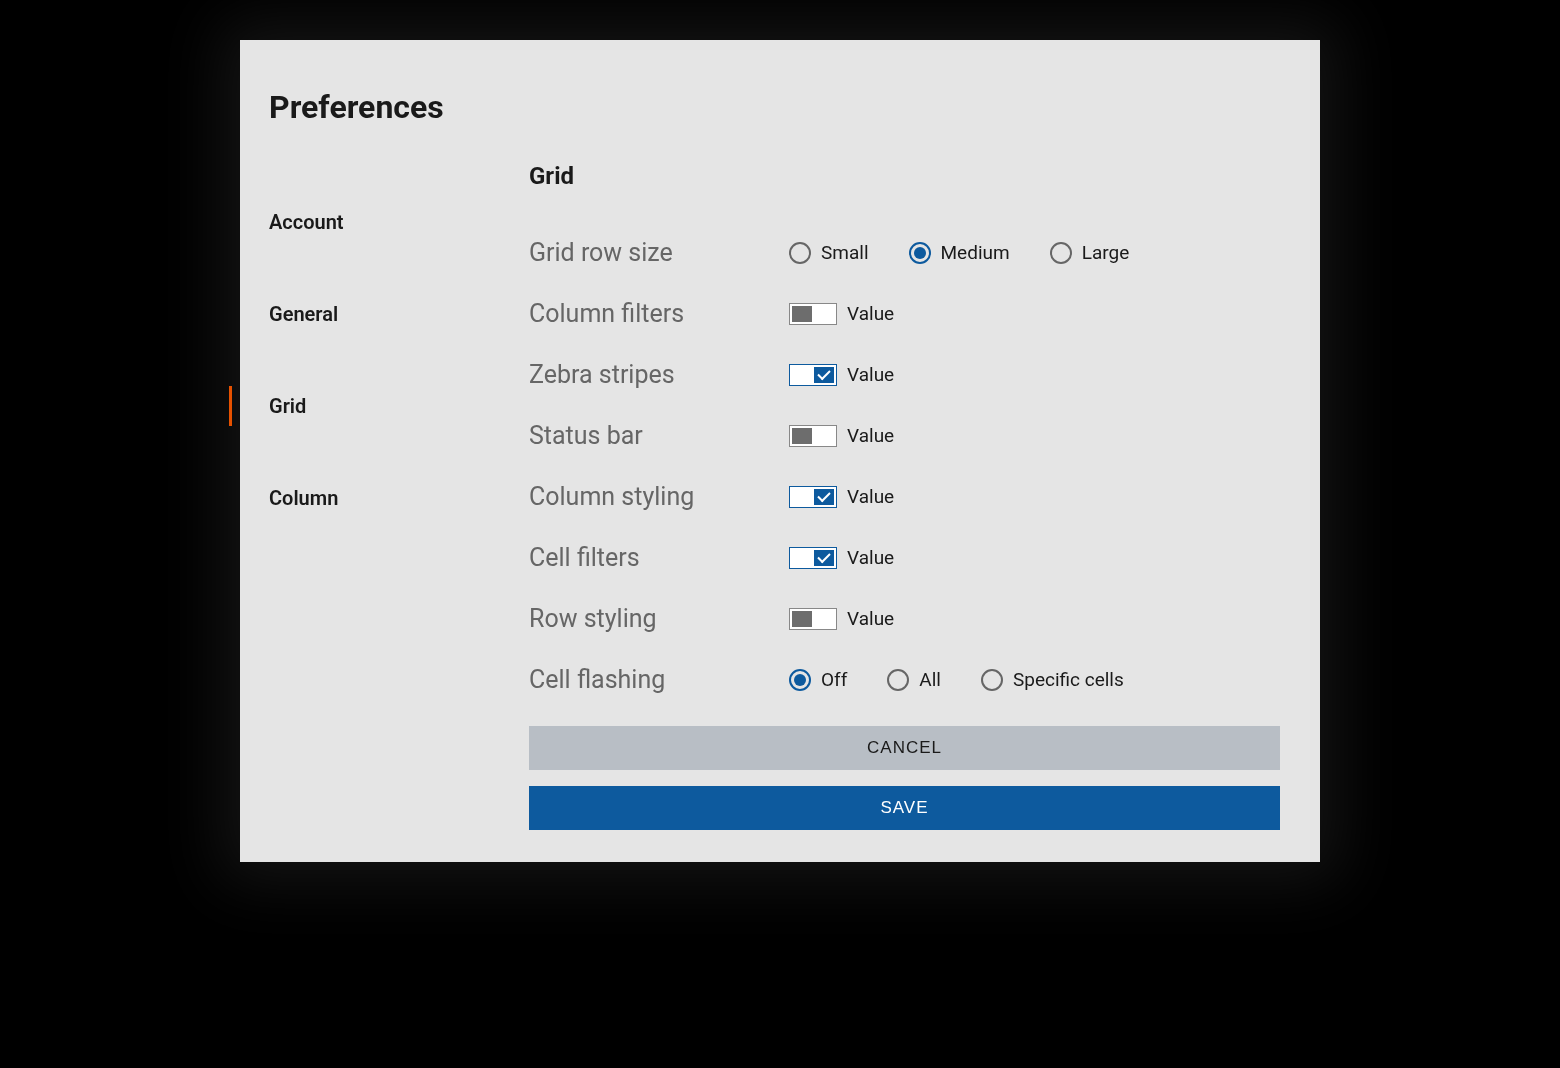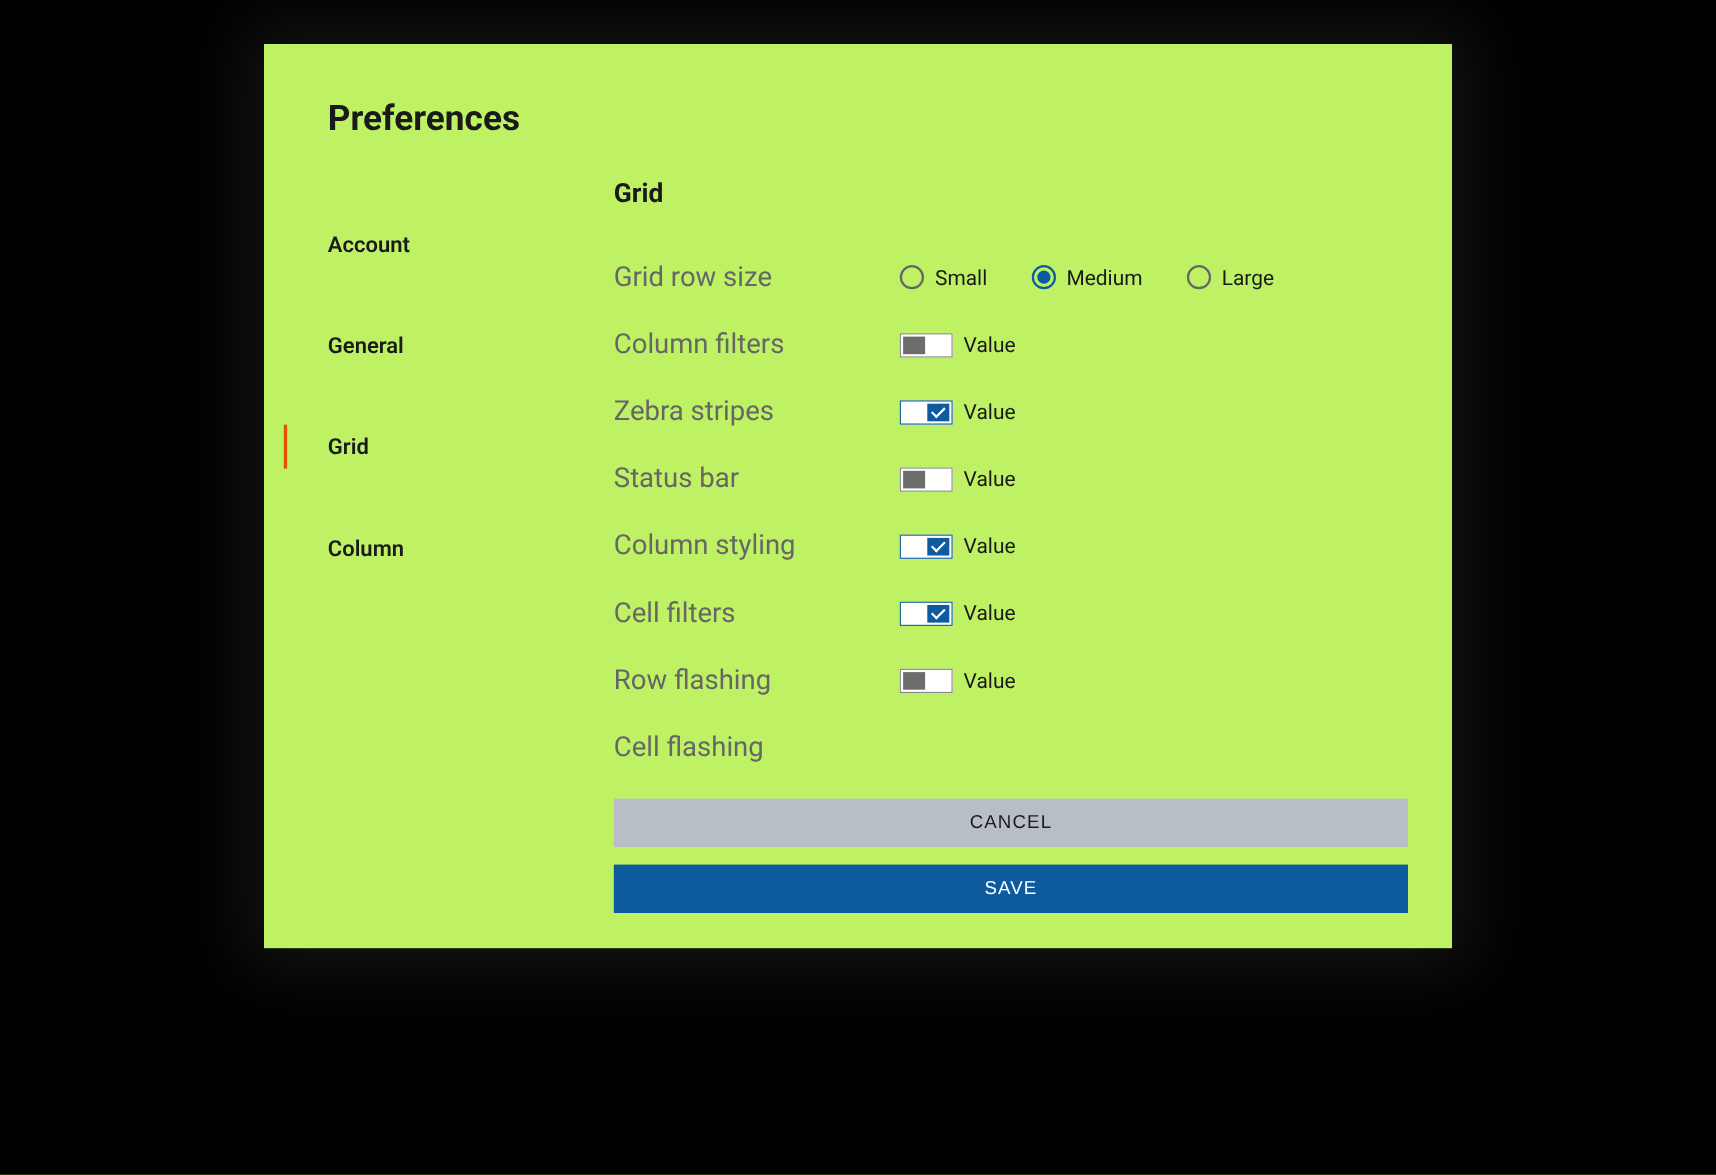--- a/index.html
+++ b/index.html
@@ -12,22 +12,22 @@
       background: #000;
       width: 1560px;
       height: 1068px;
       display: flex;
       align-items: flex-start;
       justify-content: center;
       padding-top: 40px;
     }
     .dialog {
       width: 1080px;
-      background: #bef264;
-      padding: 48px 40px 32px 58px;
+      background: #e5e5e5;
+      padding: 48px 40px 32px 29px;
       box-shadow: 0 0 60px 20px rgba(255,255,255,0.08);
       position: relative;
     }
     .dialog-title {
       font-size: 32px;
       font-weight: 700;
       color: #1a1a1a;
       margin-bottom: 36px;
     }
     .content {
@@ -78,21 +78,21 @@
       font-size: 25px;
       color: #666;
     }
     .radio-group {
       display: flex;
       align-items: center;
       gap: 40px;
     }
     .radio-option {
       display: flex;
-      align-items: flex-start;
+      align-items: center;
       gap: 10px;
       cursor: pointer;
     }
     .radio-circle {
       width: 22px;
       height: 22px;
       border: 2px solid #666;
       border-radius: 50%;
       display: flex;
       align-items: center;
@@ -265,31 +265,45 @@
         <div class="setting-label">Cell filters</div>
         <div class="toggle-wrap">
           <div class="toggle on">
               <div class="toggle-knob"></div>
             </div>
           <span class="toggle-value">Value</span>
         </div>
       </div>
 
       <div class="setting-row">
-        <div class="setting-label">Row flashing</div>
+        <div class="setting-label">Row styling</div>
         <div class="toggle-wrap">
           <div class="toggle off">
               <div class="toggle-knob"></div>
             </div>
           <span class="toggle-value">Value</span>
         </div>
       </div>
 
       <div class="setting-row">
         <div class="setting-label">Cell flashing</div>
+        <div class="radio-group">
+          <div class="radio-option">
+            <span class="radio-circle checked"></span>
+            <span class="radio-label">Off</span>
+          </div>
+          <div class="radio-option">
+            <span class="radio-circle"></span>
+            <span class="radio-label">All</span>
+          </div>
+          <div class="radio-option">
+            <span class="radio-circle"></span>
+            <span class="radio-label">Specific cells</span>
+          </div>
+        </div>
       </div>
 
       <div class="buttons">
         <button class="btn btn-cancel">CANCEL</button>
         <button class="btn btn-save">SAVE</button>
       </div>
     </div>
   </div>
 </div>
 

